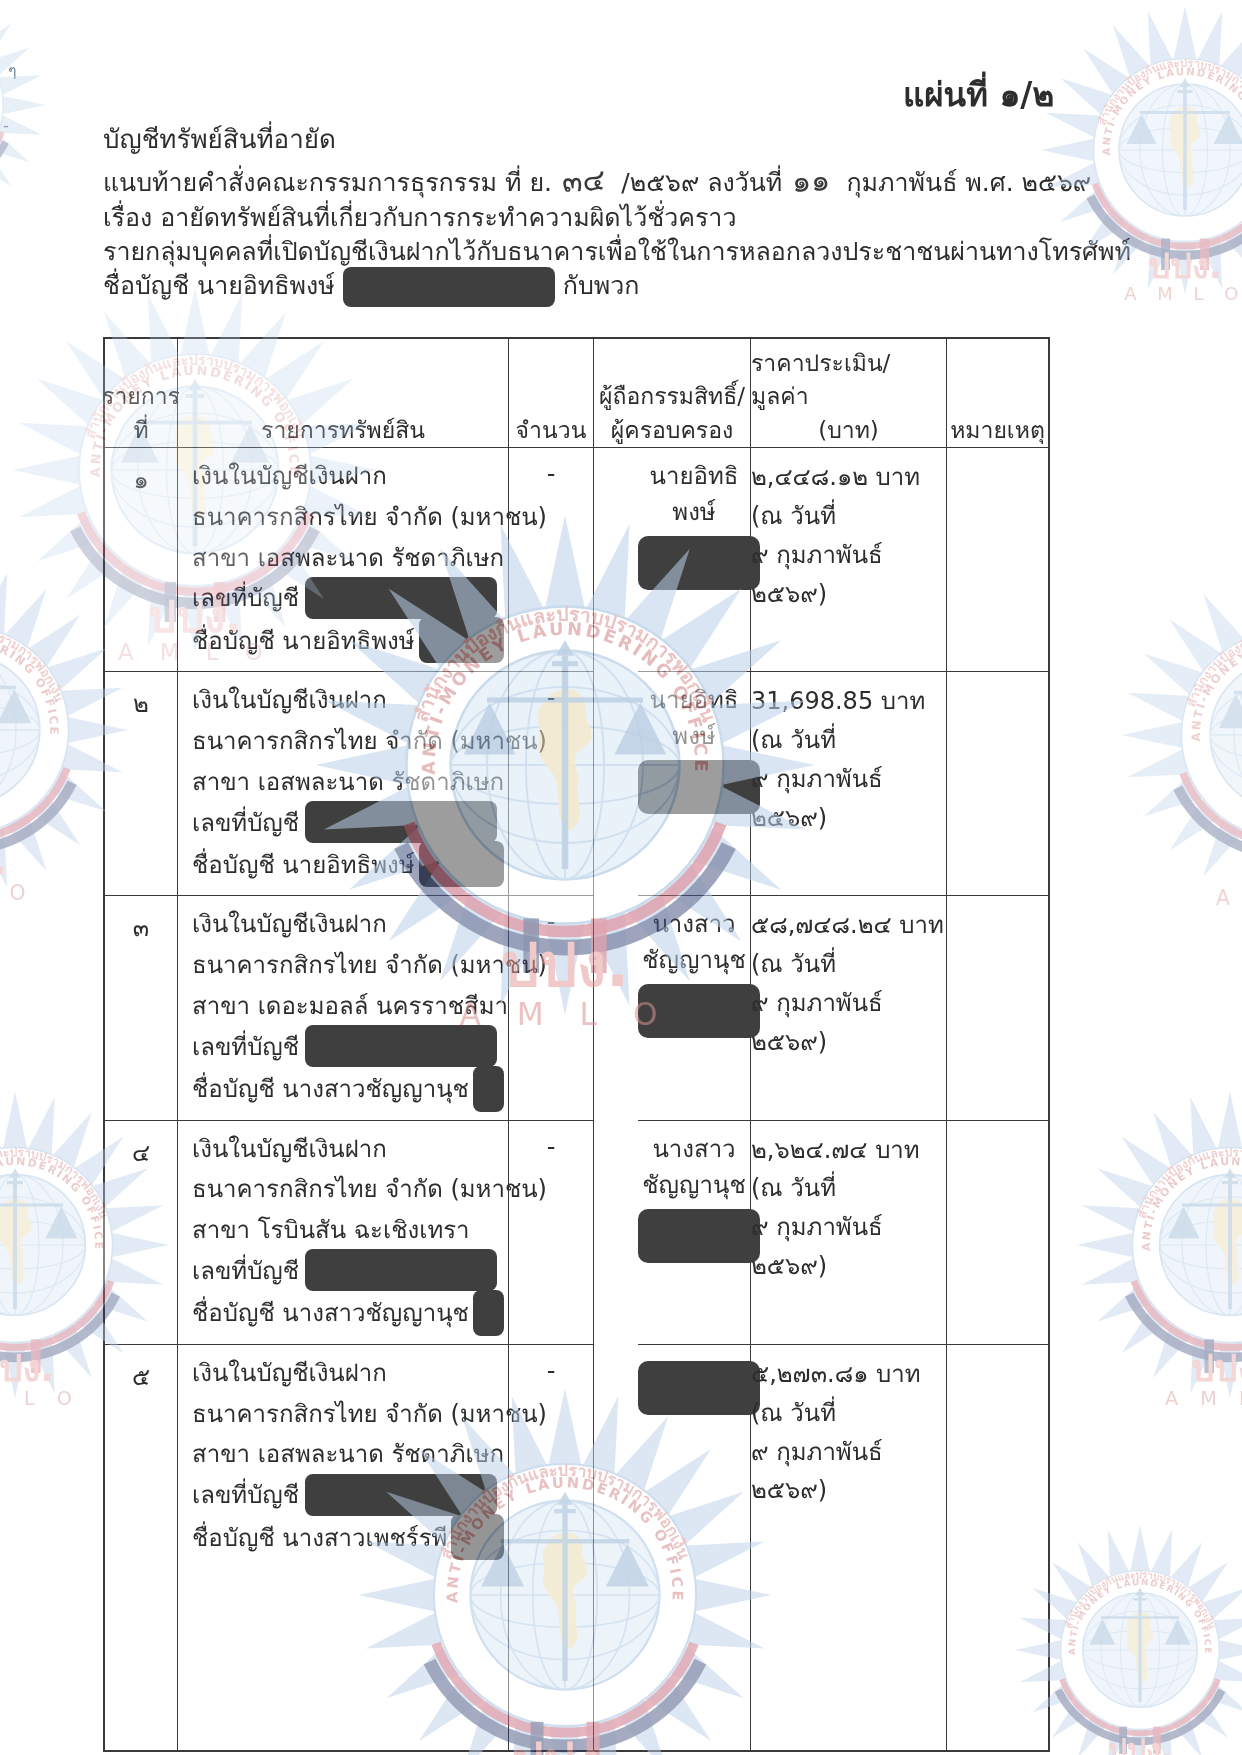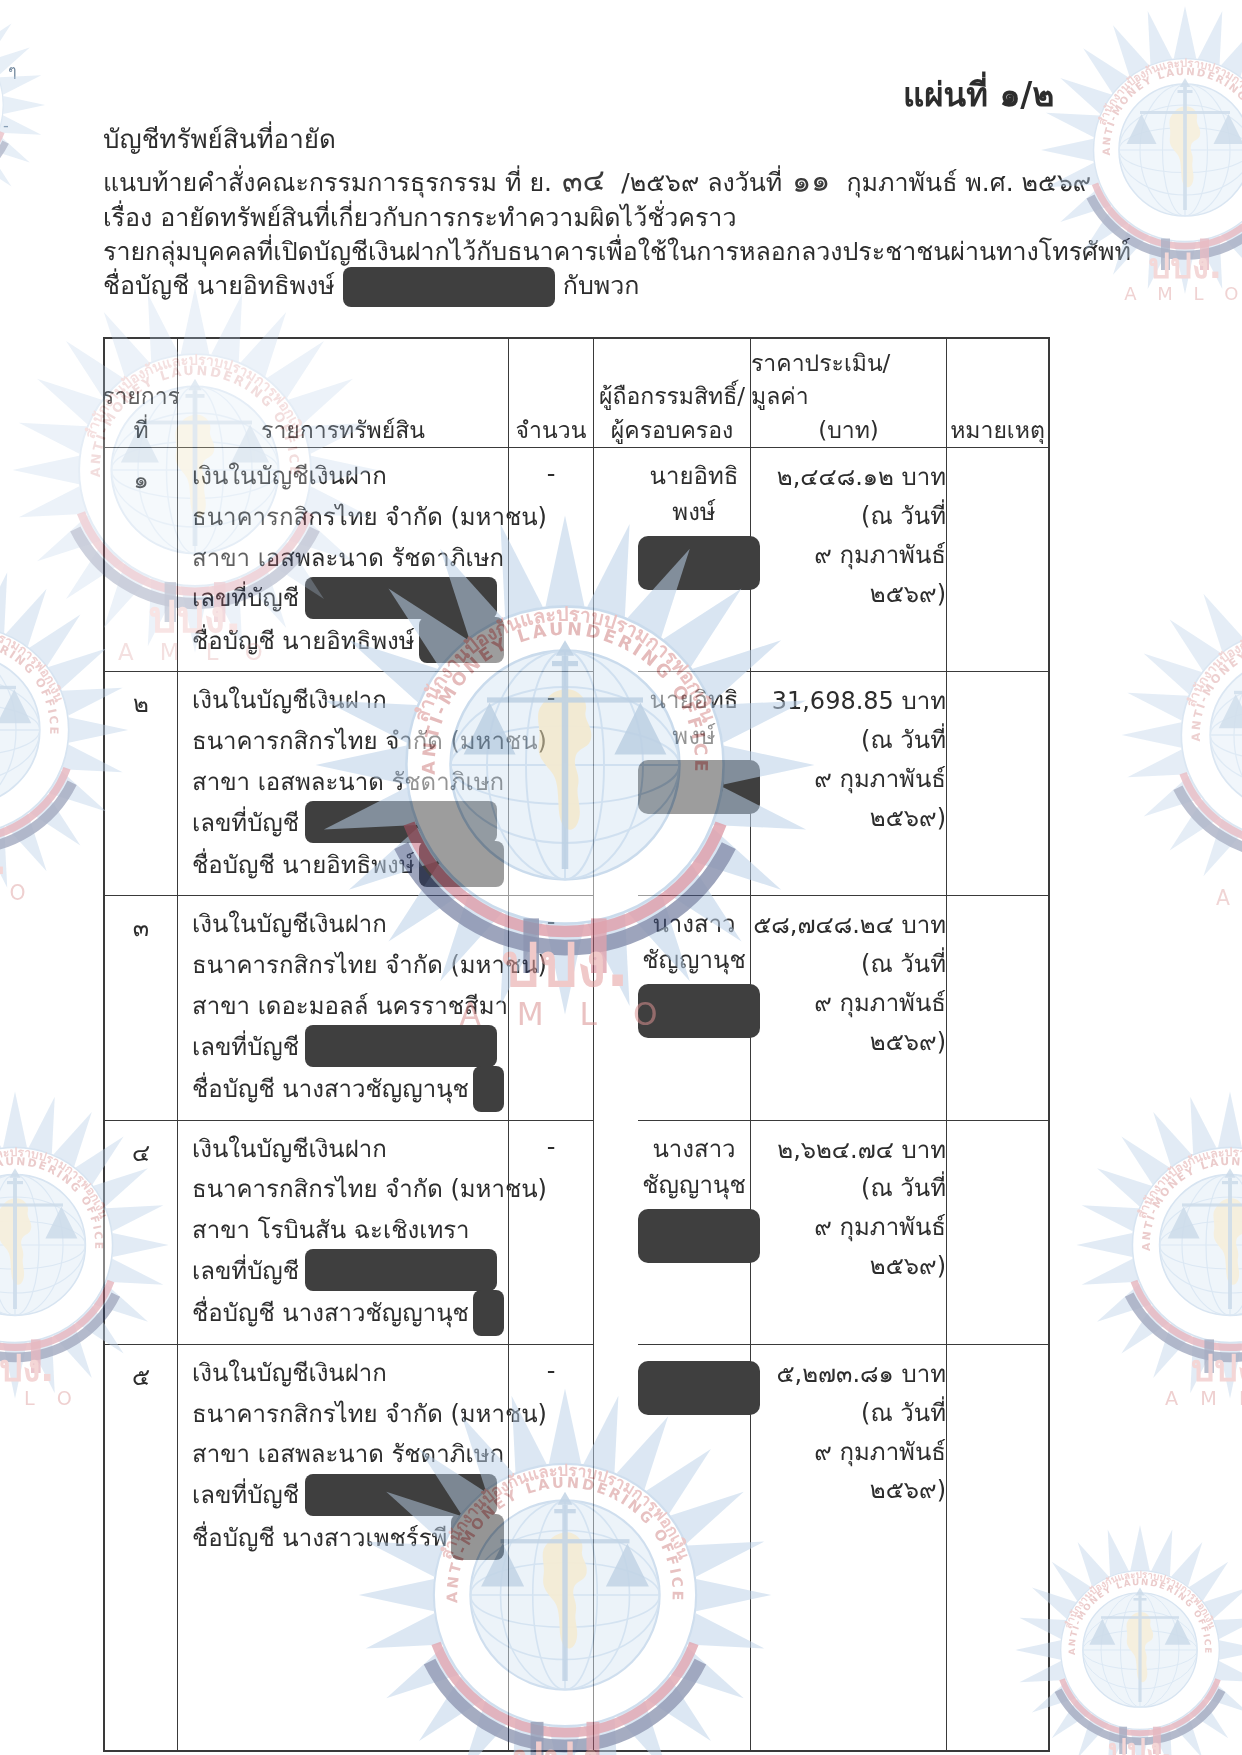--- a/index.html
+++ b/index.html
@@ -34,21 +34,21 @@
     min-height:78px;font-size:23px;display:flex;flex-direction:column;
     align-items:center;justify-content:flex-end;padding-top:8px;line-height:1.45;
   }
   .td{font-size:24px;}
   .c-no{text-align:center;padding-top:12px;}
   .c-asset{padding:8px 4px 8px 14px;line-height:1.7;}
   .c-asset .line{white-space:nowrap;}
   .acct-line{display:flex;align-items:center;}
   .c-qty{text-align:center;padding-top:12px;}
   .c-owner{text-align:center;padding-top:10px;line-height:1.5;margin-left:44px;}
-  .c-value{text-align:right;padding-top:10px;line-height:1.62;}
+  .c-value{text-align:left;padding-top:10px;line-height:1.62;}
   
   .artifact{position:absolute;font-size:16px;color:#55708a;opacity:.85;}
   .a1{left:8px;top:58px;}
   .a2{left:3px;top:116px;}
   
   .seal{position:absolute;z-index:2;mix-blend-mode:multiply;pointer-events:none;}
   .wm-layer{position:absolute;inset:0;z-index:2;pointer-events:none;}
   .defs-svg{position:absolute;width:0;height:0;}
 </style>
 </head>

